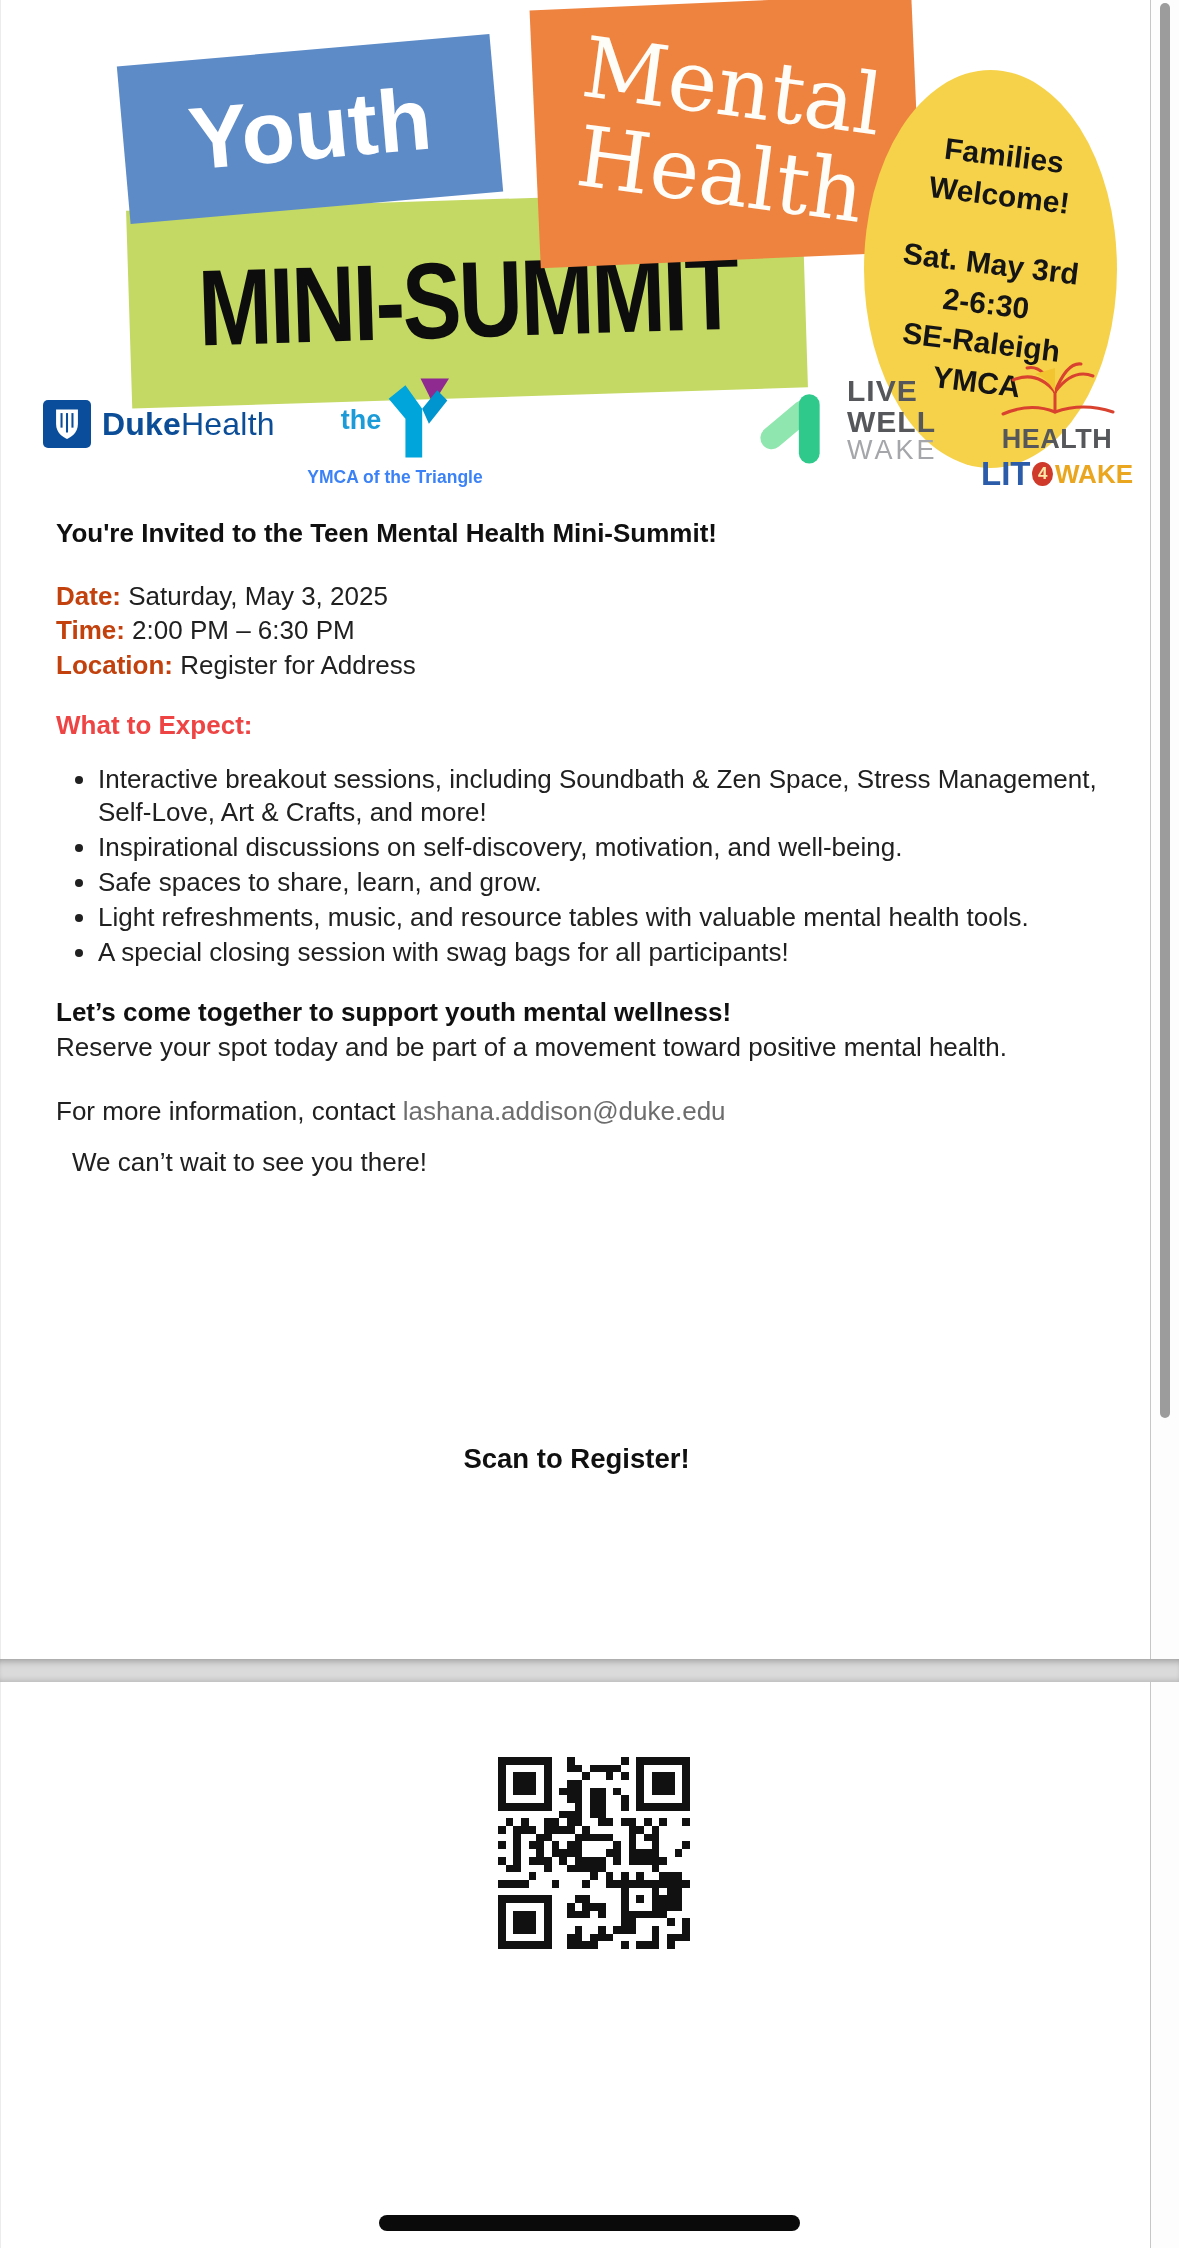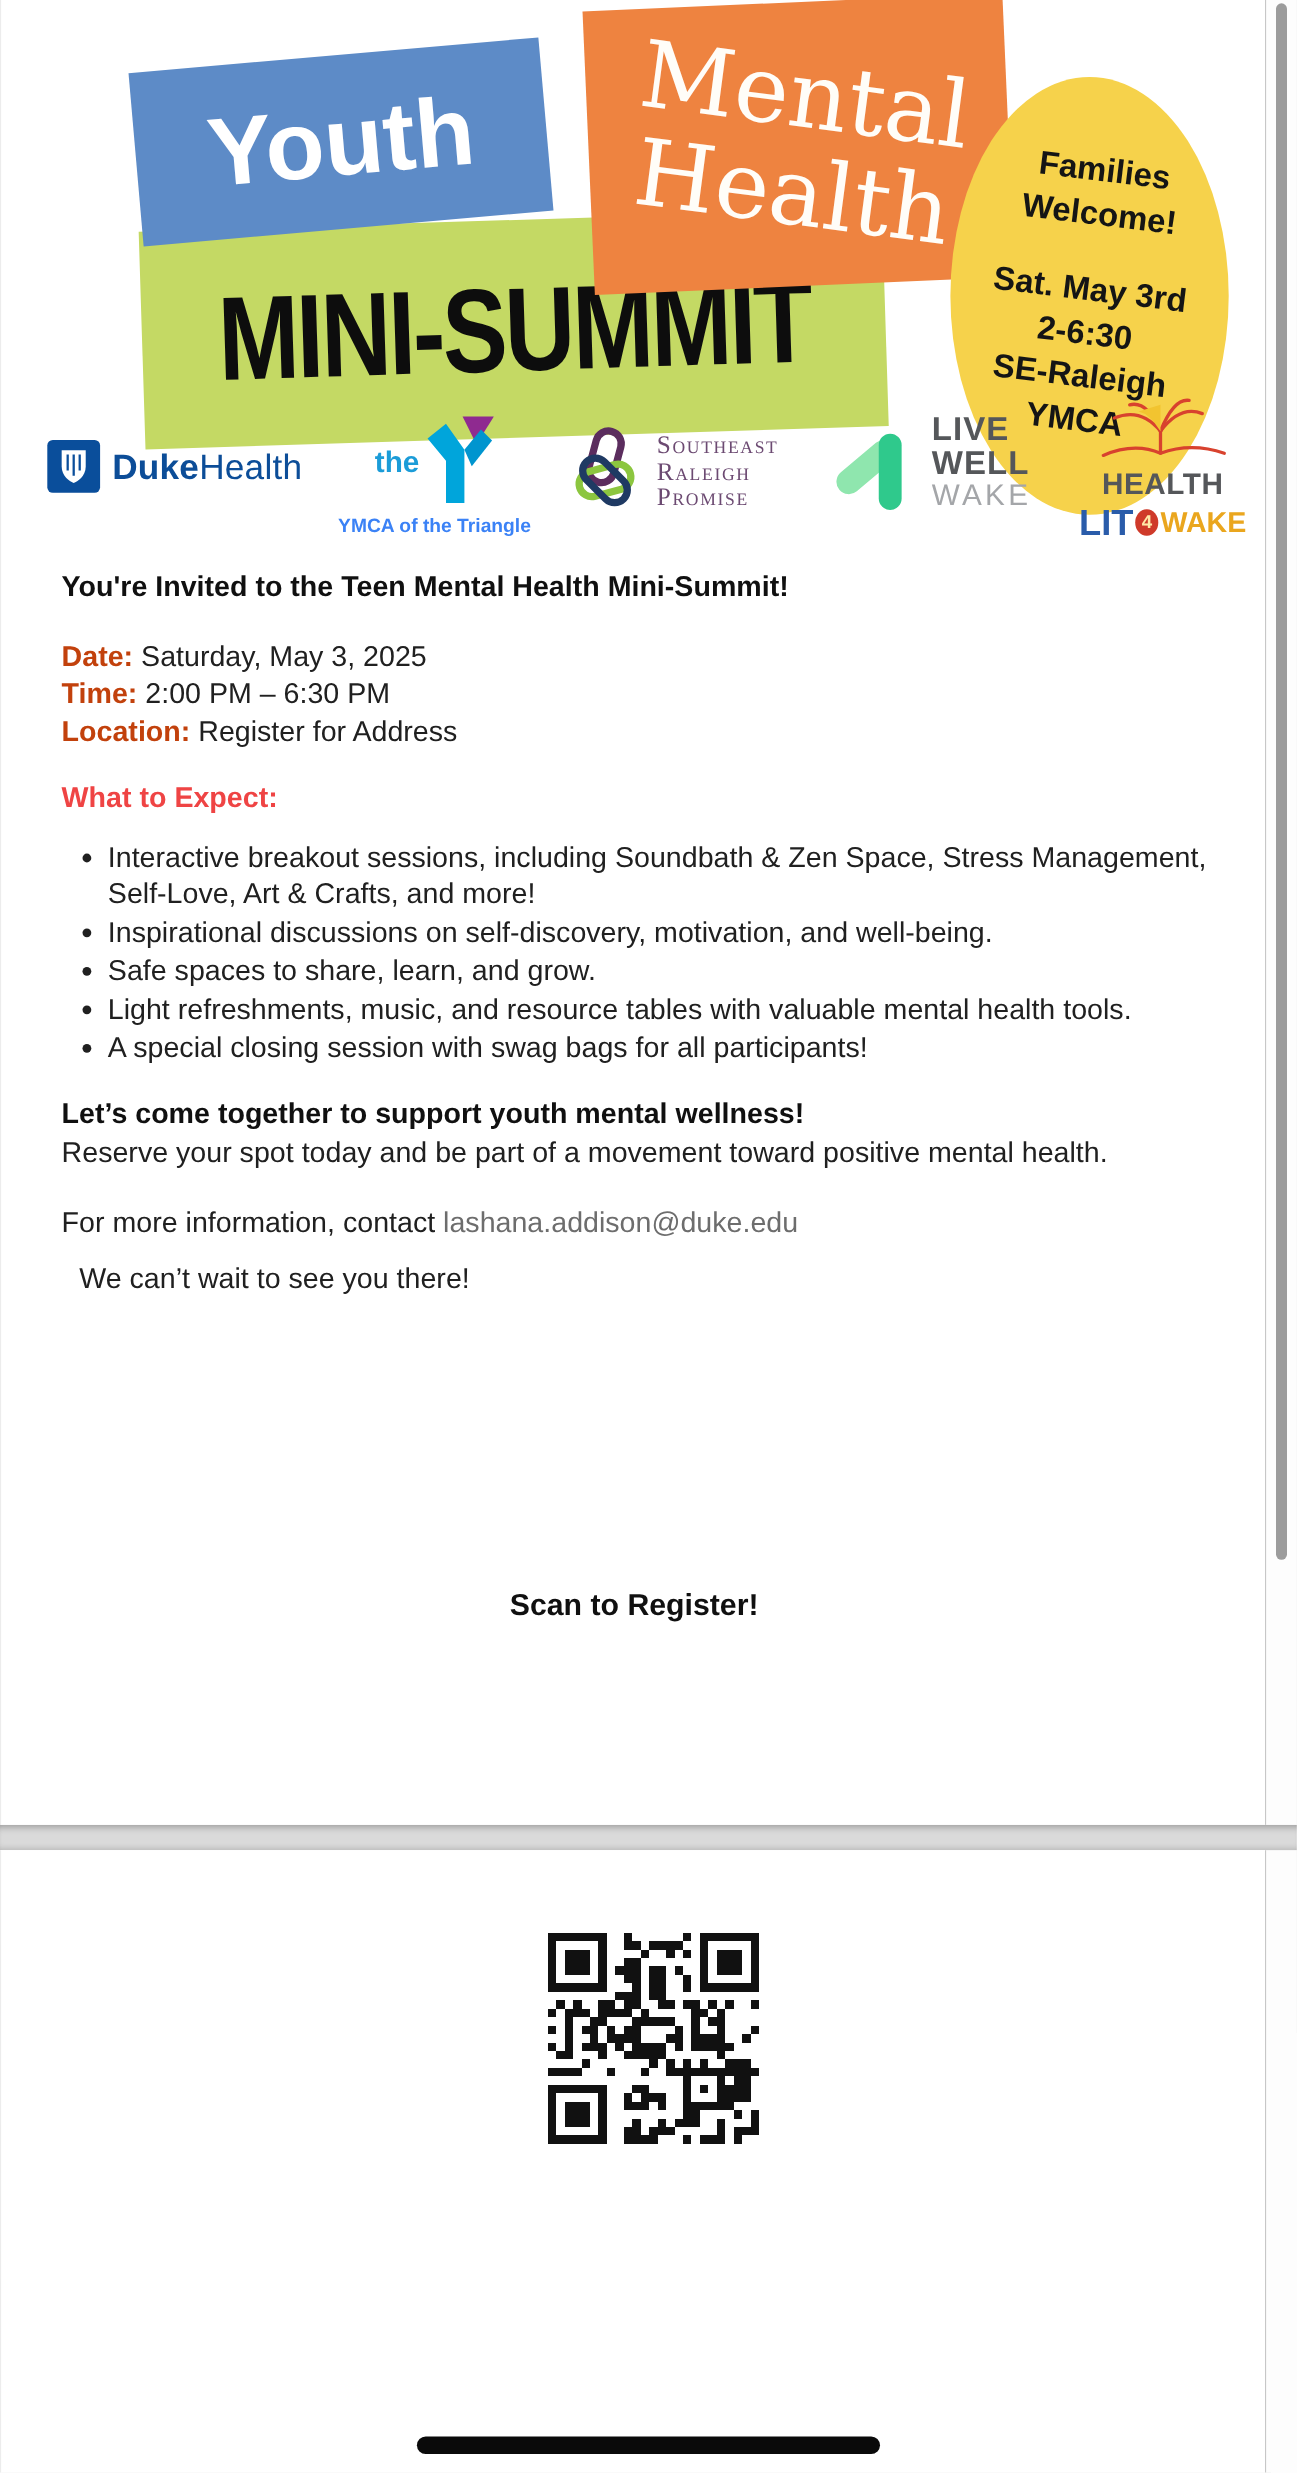--- a/index.html
+++ b/index.html
@@ -129,36 +129,20 @@
           <svg width="62" height="80" viewBox="0 0 74 94">
             <polygon points="40,0 74,0 55,30" fill="#8f2a90"></polygon>
             <polygon points="2,24 22,8 42,36 42,94 22,94 22,48" fill="#00a5db"></polygon>
             <polygon points="42,36 60,14 72,26 50,54" fill="#0095cf"></polygon>
           </svg>
         </span>
       </div>
       <div class="ymca-caption">YMCA of the Triangle</div>
     </div>
 
-    <div class="logo srp">
-      <span>
-        <svg width="66" height="76" viewBox="0 0 80 92">
-          <g fill="none" stroke-width="8">
-            <rect x="26" y="4" width="28" height="58" rx="14" stroke="#5b2d5e" transform="rotate(15 40 33)"></rect>
-            <rect x="26" y="30" width="28" height="58" rx="14" stroke="#8cc63f" transform="rotate(75 40 59)"></rect>
-            <rect x="26" y="30" width="28" height="58" rx="14" stroke="#1f3a63" transform="rotate(135 40 59)"></rect>
-          </g>
-        </svg>
-      </span>
-      <div class="srp-text">
-        <div>Southeast</div>
-        <div>Raleigh</div>
-        <div>Promise</div>
-      </div>
-    </div>
 
     <div class="logo livewell">
       <span>
         <svg width="78" height="92" viewBox="0 0 90 104">
           <rect x="-4" y="42" width="74" height="26" rx="13" fill="#8fe6ae" transform="rotate(-40 33 55)"></rect>
           <rect x="46" y="20" width="24" height="80" rx="12" fill="#2fc98c"></rect>
         </svg>
       </span>
       <div class="lw-text">
         <div class="lw-b">LIVE</div>

